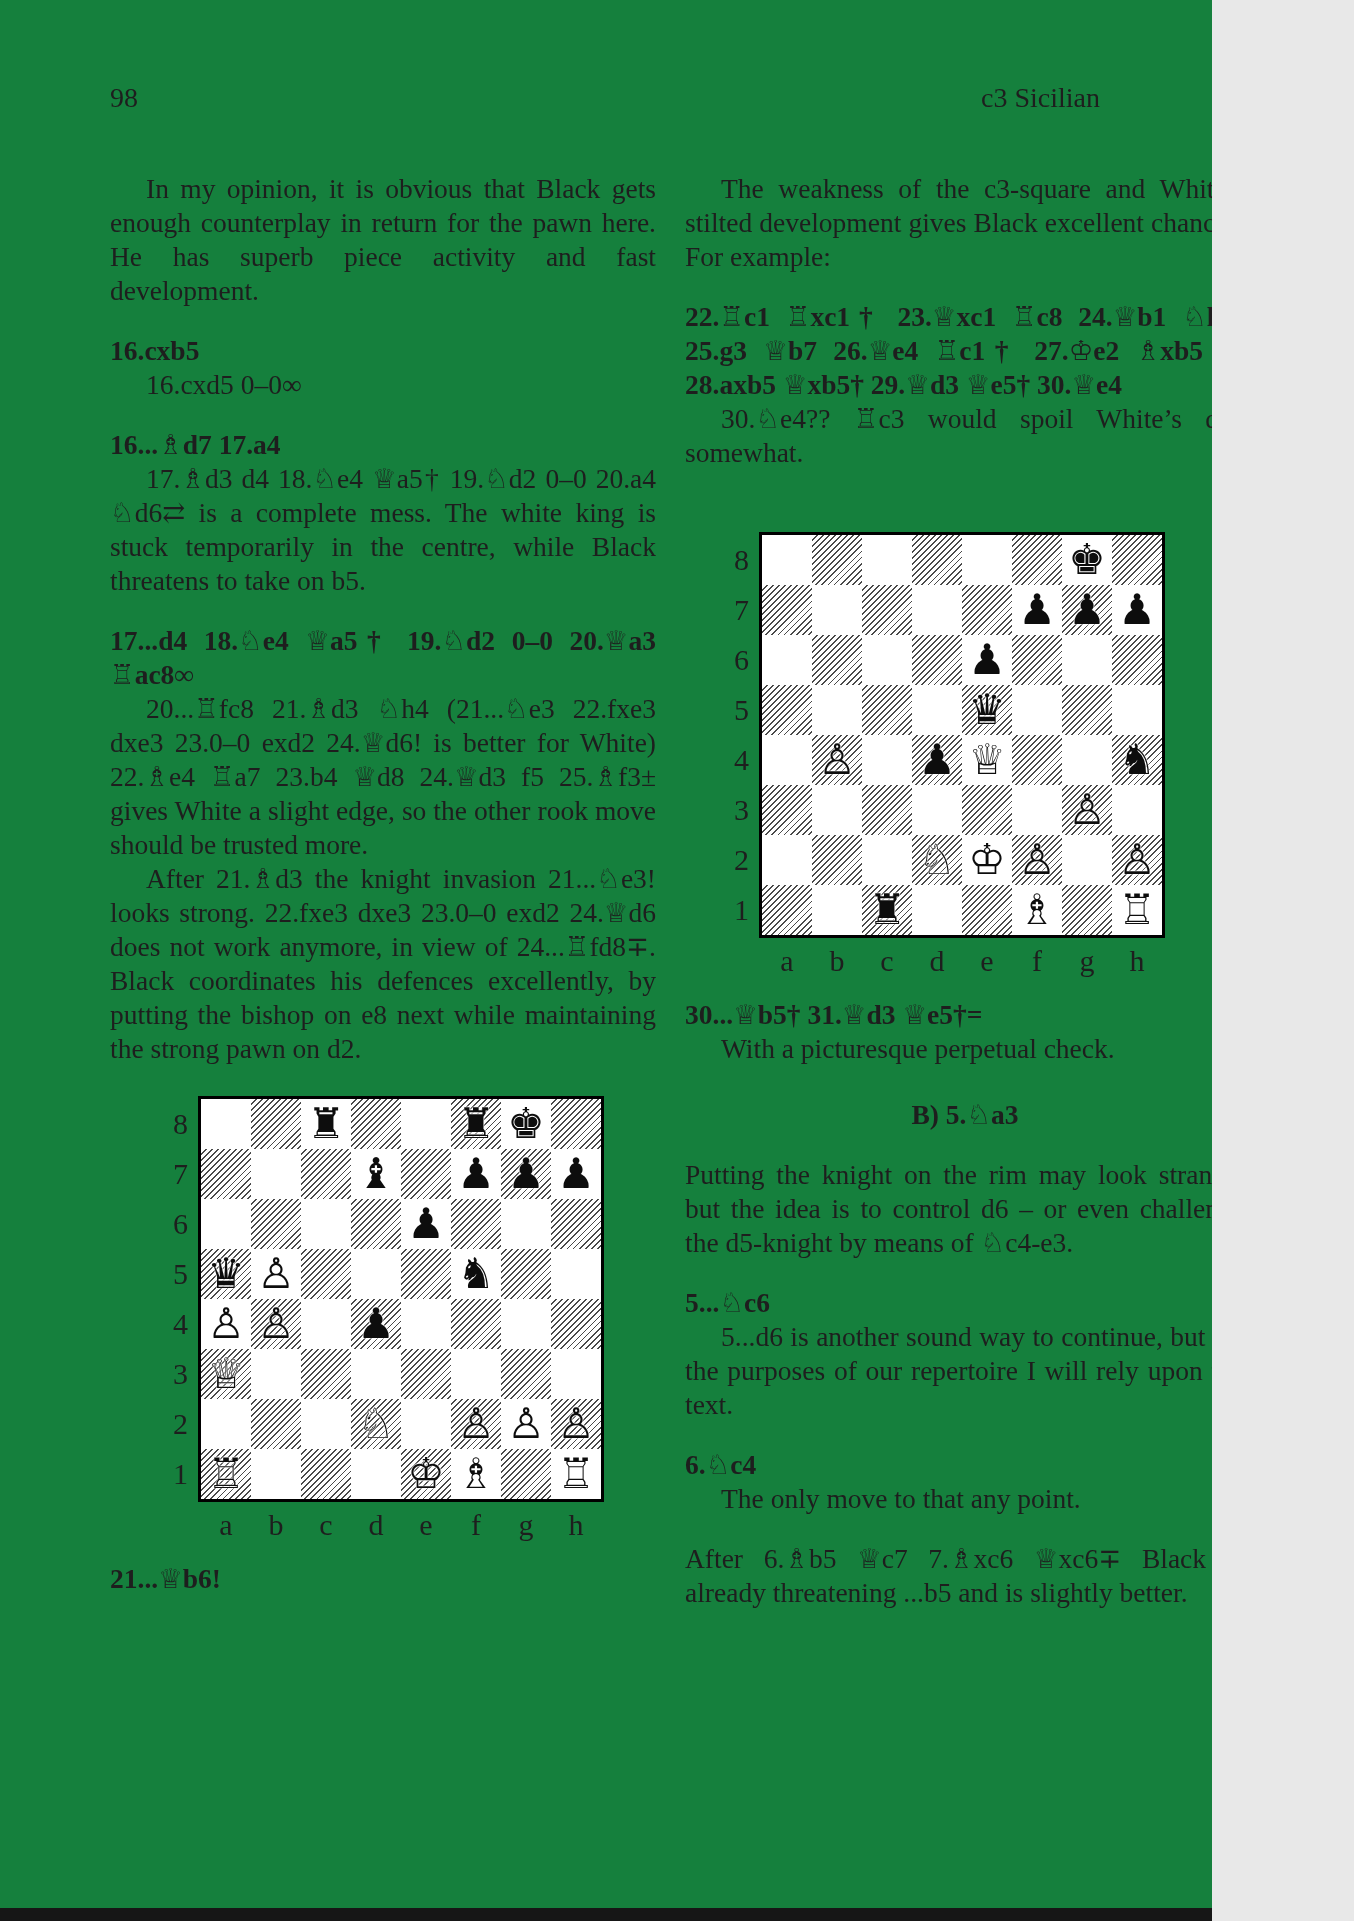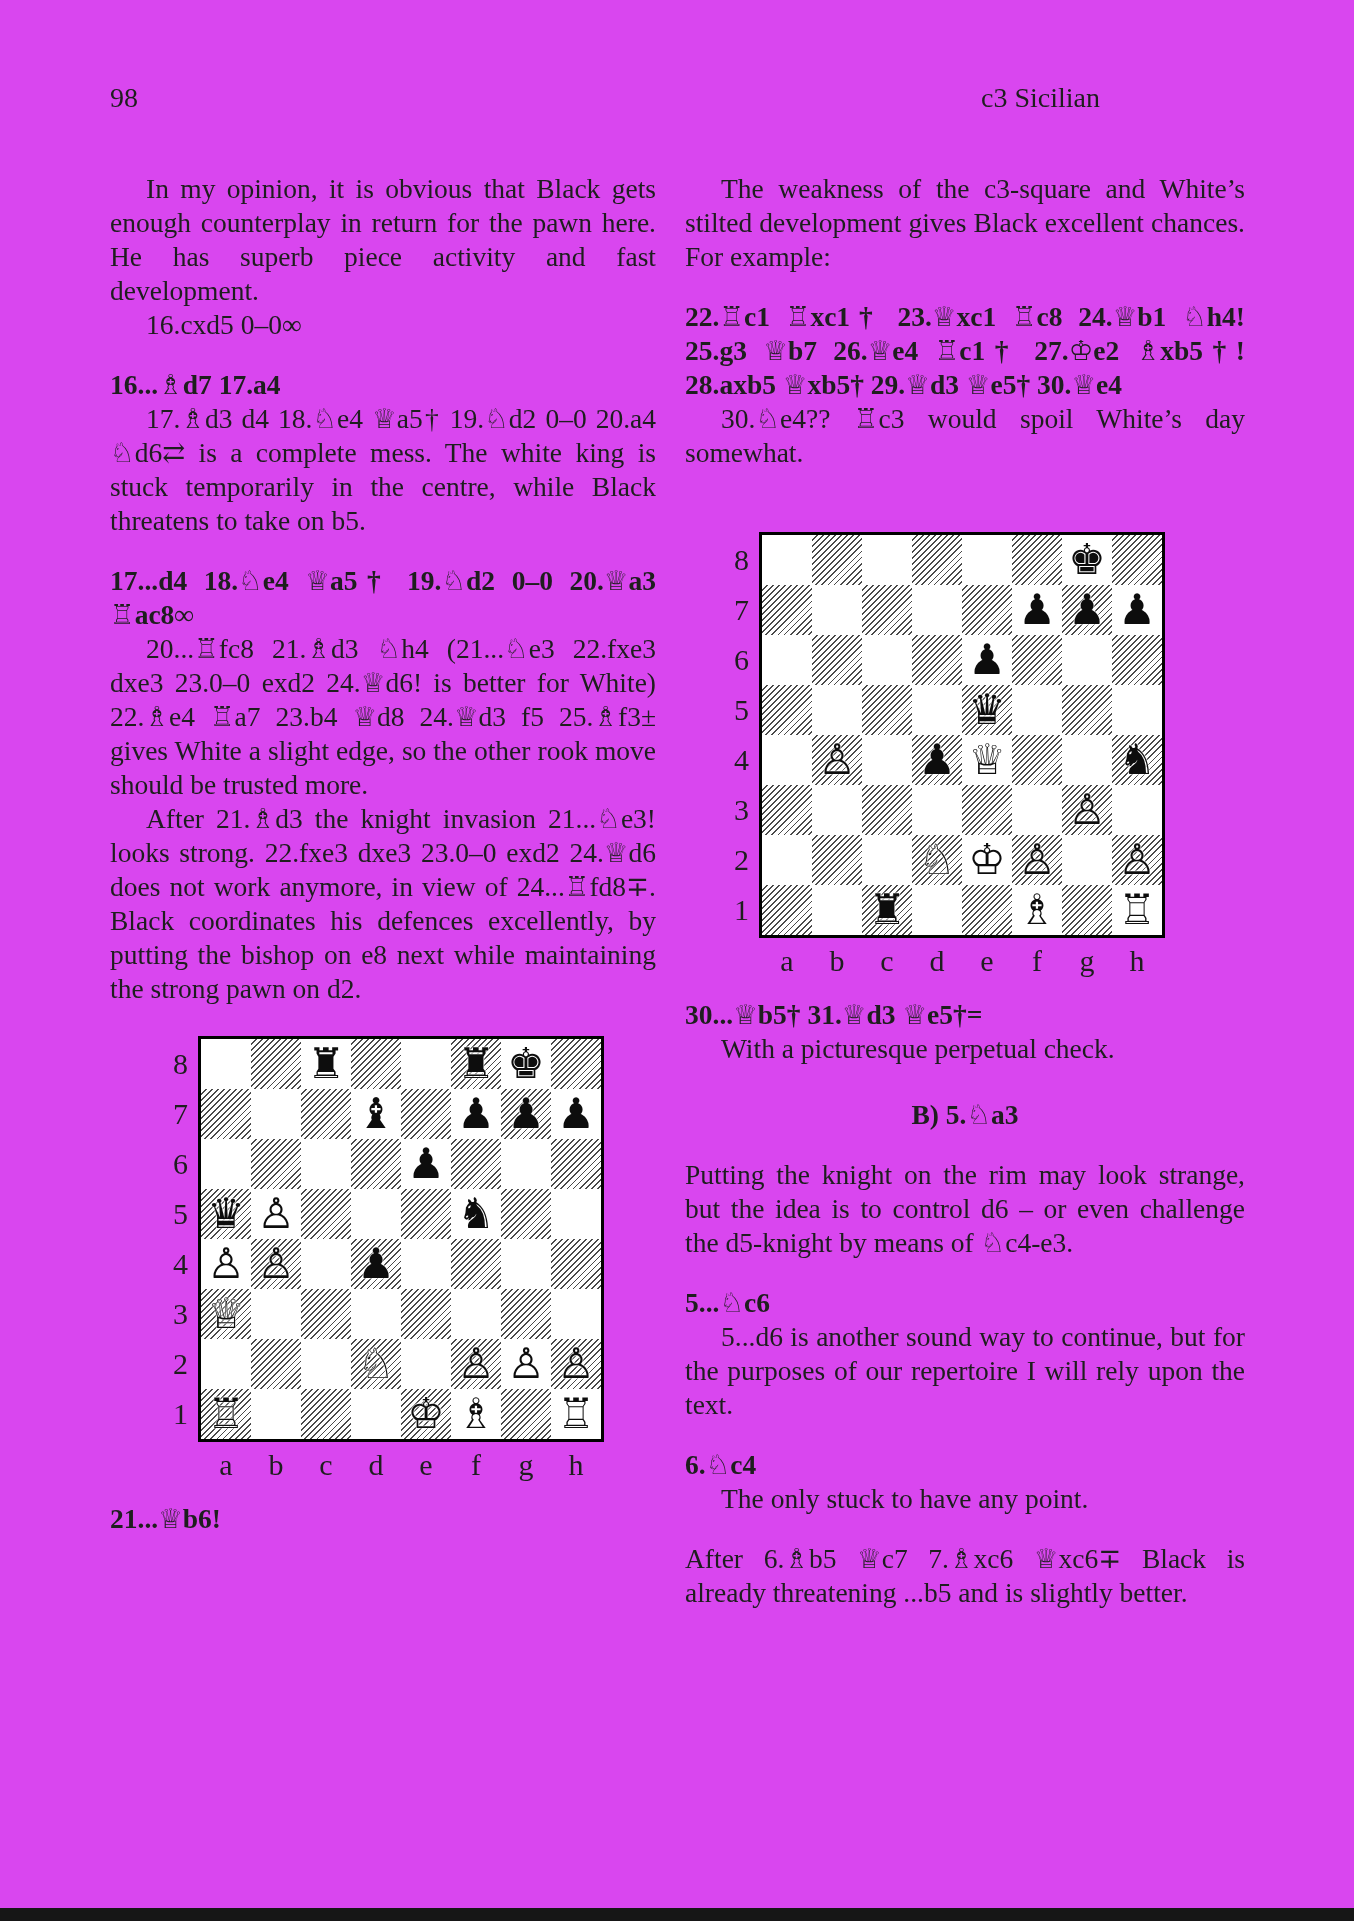--- a/index.html
+++ b/index.html
@@ -1,19 +1,19 @@
 <!DOCTYPE html>
 <html><head>
 <meta charset="utf-8">
 <style>
   html,body{margin:0;padding:0;background:#e8e8e8;}
   .page{
     position:relative;
-    width:1354px;height:1921px;
-    background:#d946ef;
+    width:1212px;height:1921px;
+    background:#15803d;
     overflow:hidden;
     font-family:"Liberation Serif","DejaVu Serif","DejaVu Sans",serif;
     color:#1e1e1e;
   }
   .page-num{
     position:absolute;left:110px;top:82px;
     font-size:28px;
   }
   .page-title{
     position:absolute;left:0;top:82px;width:1100px;
@@ -66,20 +66,21 @@
 </style>
 </head>
 <body>
 
 <div class="page">
   <div class="page-num">98</div>
   <div class="page-title">c3 Sicilian</div>
 
   <div class="col col-left">
       <p class="blk-p">In my opinion, it is obvious that Black gets enough counterplay in return for the pawn here. He has superb piece activity and fast development.</p>
+      <p class="blk-h">16.cxb5</p>
       <p class="blk-p">16.cxd5 0–0∞</p>
       <p class="blk-h">16...♗d7 17.a4</p>
       <p class="blk-p">17.♗d3 d4 18.♘e4 ♕a5† 19.♘d2 0–0 20.a4 ♘d6⇄ is a complete mess. The white king is stuck temporarily in the centre, while Black threatens to take on b5.</p>
       <p class="blk-h">17...d4 18.♘e4 ♕a5† 19.♘d2 0–0 20.♕a3 ♖ac8∞</p>
       <p class="blk-p">20...♖fc8 21.♗d3 ♘h4 (21...♘e3 22.fxe3 dxe3 23.0–0 exd2 24.♕d6! is better for White) 22.♗e4 ♖a7 23.b4 ♕d8 24.♕d3 f5 25.♗f3± gives White a slight edge, so the other rook move should be trusted more.</p>
       <p class="blk-p">After 21.♗d3 the knight invasion 21...♘e3! looks strong. 22.fxe3 dxe3 23.0–0 exd2 24.♕d6 does not work anymore, in view of 24...♖fd8∓. Black coordinates his defences excellently, by putting the bishop on e8 next while maintaining the strong pawn on d2.</p>
       <div class="dg dg-left">
         <div class="ranks">
           <div class="rlab">8</div>
           <div class="rlab">7</div>
@@ -347,18 +348,18 @@
           </div>
         </div>
       </div>
       <p class="blk-cap">30...♕b5† 31.♕d3 ♕e5†=</p>
       <p class="blk-p">With a picturesque perpetual check.</p>
       <p class="blk-center">B) 5.♘a3</p>
       <p class="blk-pn">Putting the knight on the rim may look strange, but the idea is to control d6 – or even challenge the d5-knight by means of ♘c4-e3.</p>
       <p class="blk-h">5...♘c6</p>
       <p class="blk-p">5...d6 is another sound way to continue, but for the purposes of our repertoire I will rely upon the text.</p>
       <p class="blk-h">6.♘c4</p>
-      <p class="blk-p">The only stuck to have any point.</p>
+      <p class="blk-p">The only move to that any point.</p>
       <p class="blk-pn">After 6.♗b5 ♕c7 7.♗xc6 ♕xc6∓ Black is already threatening ...b5 and is slightly better.</p>
     </div>
 
   <div class="page-edge-bar"></div>
 </div>
 
 </body></html>

